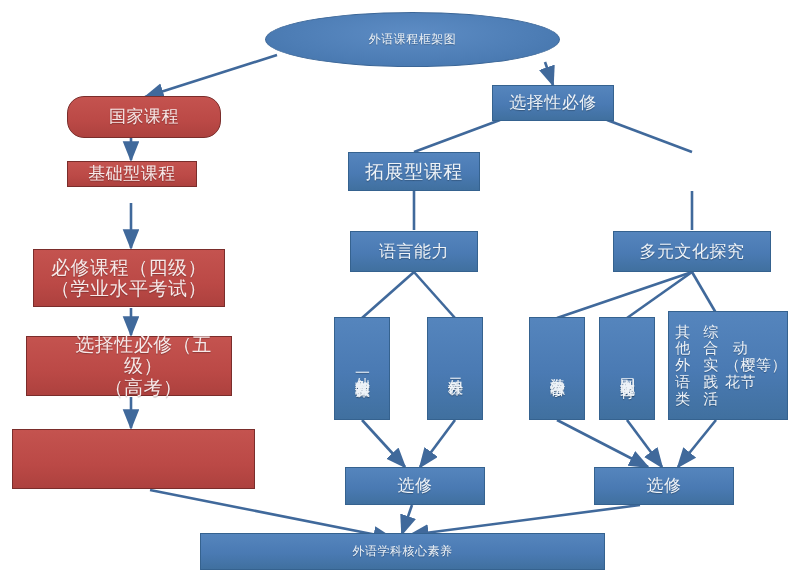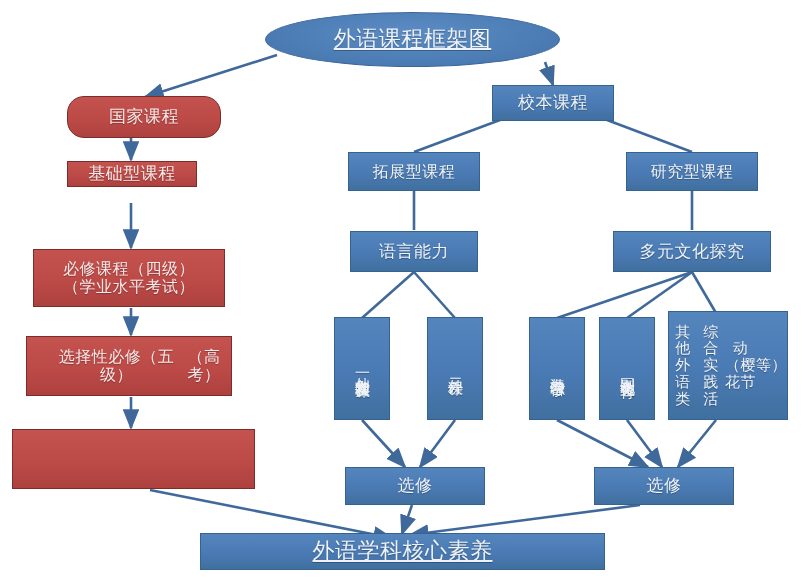--- a/index.html
+++ b/index.html
@@ -33,23 +33,23 @@
     background:linear-gradient(180deg,#c4534f 0%,#bb4946 60%,#ad413e 100%);
     border:1px solid #7a2d2b;
     color:#f7e9e9;
   }
   .ellipse{
     border-radius:50%;
     background:radial-gradient(ellipse at 50% 38%,#5d8cc4 0%,#4d7db5 60%,#4272a8 100%);
     border:1px solid #3b6697;
   }
   .vert{writing-mode:vertical-rl;text-orientation:upright;letter-spacing:1px;}
-  .t18{font-size:22px;text-decoration:underline;}
+  .t18{font-size:12px;}
   .t17{font-size:17px;}
-  .t16{font-size:16px;}
+  .t16{font-size:19px;}
   .t15{font-size:15px;}
   .wm{
     position:absolute;left:6px;top:540px;
     font-size:11px;color:rgba(150,150,150,.10);
     font-family:"Liberation Sans",sans-serif;
     letter-spacing:3px;z-index:1;
   }
 </style>
 </head>
 <body>
@@ -109,39 +109,36 @@
 
   <div class="node red t17" style="left:67px;top:161px;width:130px;height:26px;">
     <span>基础型课程</span>
   </div>
 
   <div class="node red t16" style="left:33px;top:249px;width:192px;height:58px;flex-direction:column;">
     <span>必修课程（四级）</span>
     <span>（学业水平考试）</span>
   </div>
 
-  <div class="node red t16" style="left:26px;top:336px;width:206px;height:60px;flex-direction:row;padding-left:29px;">
+  <div class="node red t16" style="left:26px;top:336px;width:206px;height:60px;flex-direction:column;padding-left:29px;">
     <span>选择性必修（五级）</span>
     <span>（高考）</span>
   </div>
 
   <div class="node red t16" style="left:12px;top:429px;width:243px;height:60px;flex-direction:column;">
   </div>
 
   <div class="node blue t17" style="left:492px;top:85px;width:122px;height:36px;">
-    <span>校本课程</span>
+    <span>选择性必修</span>
   </div>
 
   <div class="node blue t16" style="left:348px;top:152px;width:132px;height:39px;">
     <span>拓展型课程</span>
   </div>
 
-  <div class="node blue t16" style="left:626px;top:152px;width:132px;height:39px;">
-    <span>研究型课程</span>
-  </div>
 
   <div class="node blue t17" style="left:350px;top:231px;width:128px;height:41px;">
     <span>语言能力</span>
   </div>
 
   <div class="node blue t17" style="left:613px;top:231px;width:158px;height:41px;">
     <span>多元文化探究</span>
   </div>
 
   <div class="node blue t15" style="left:334px;top:317px;width:56px;height:103px;">

